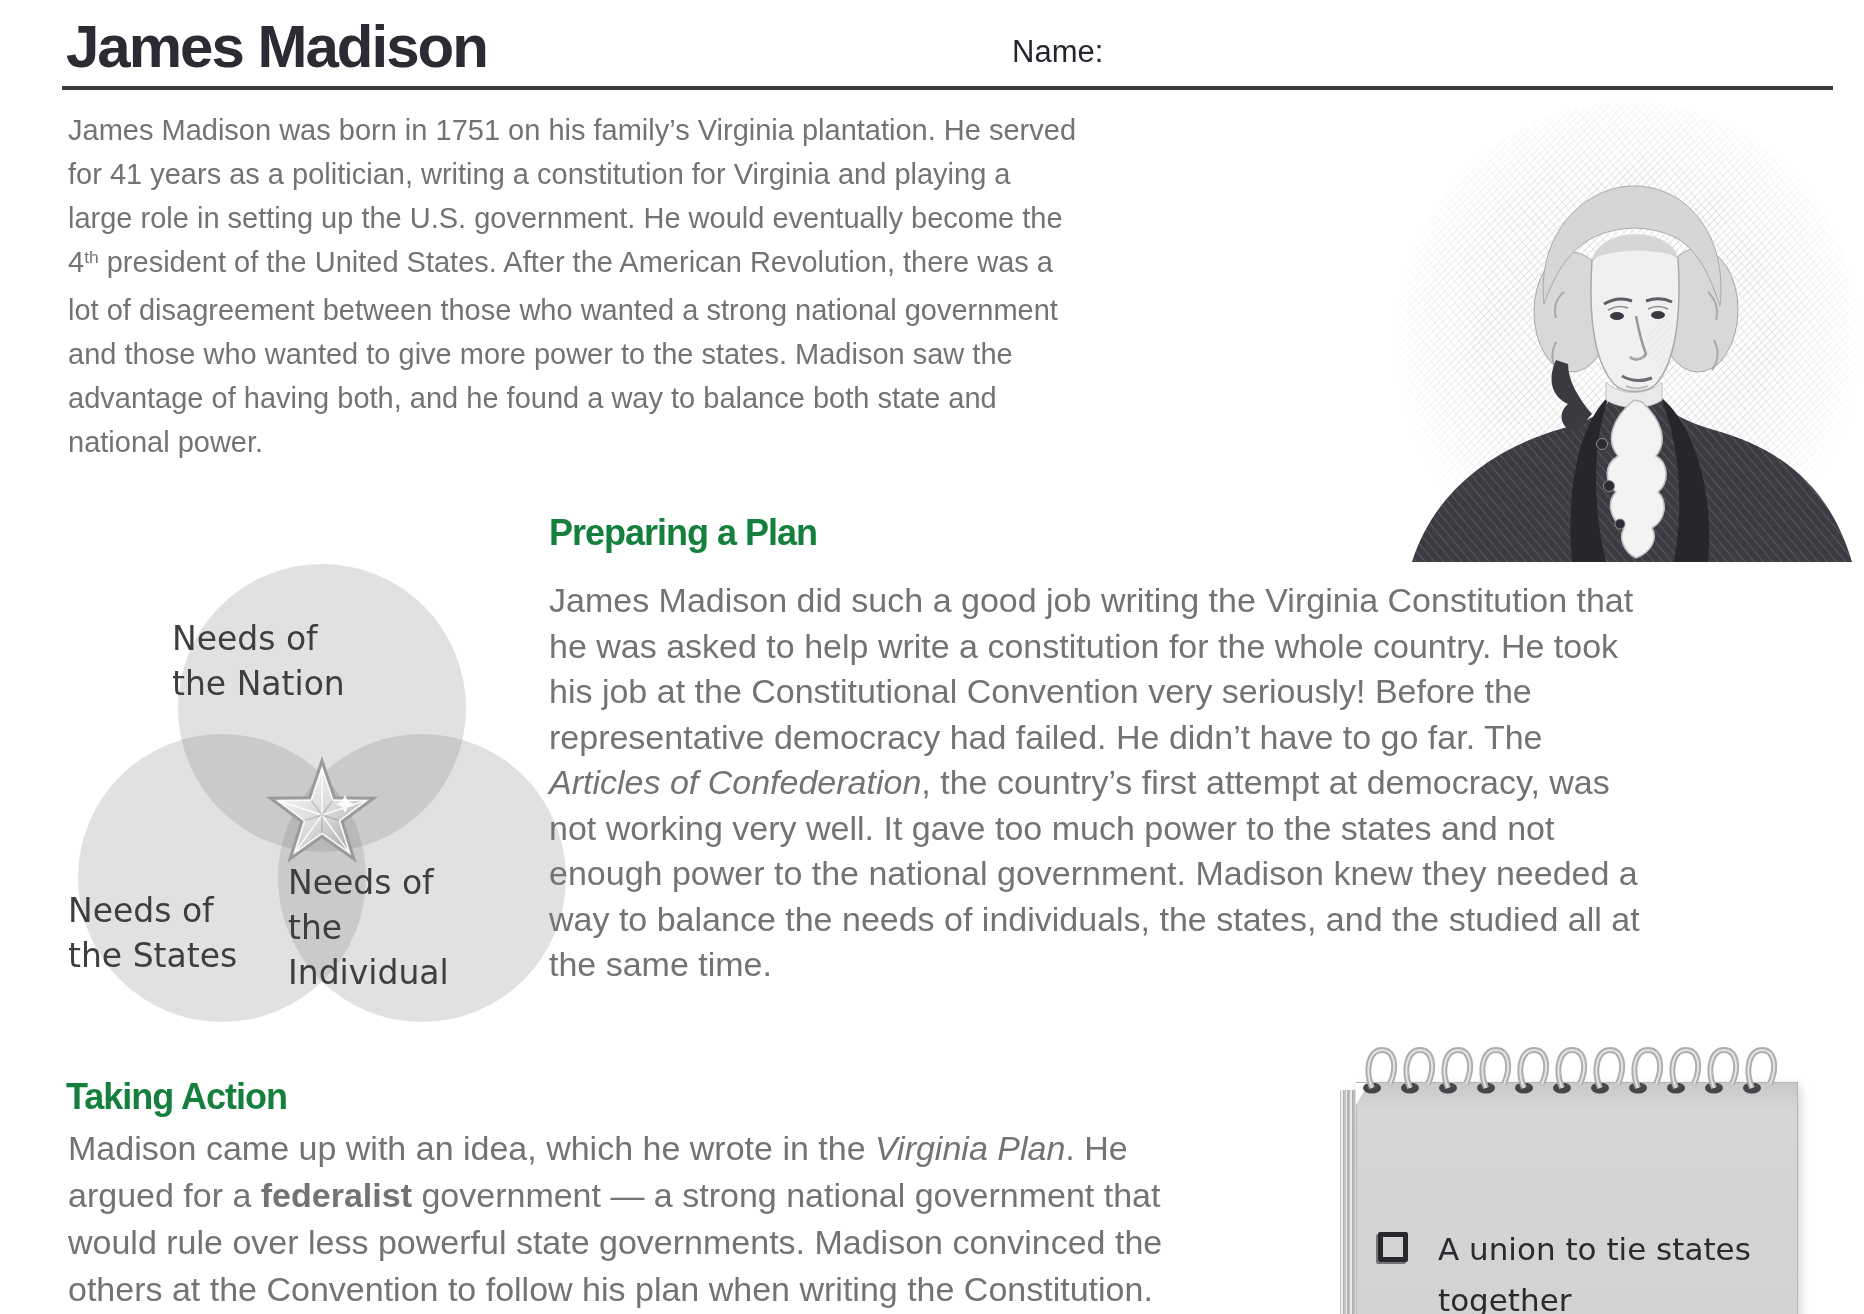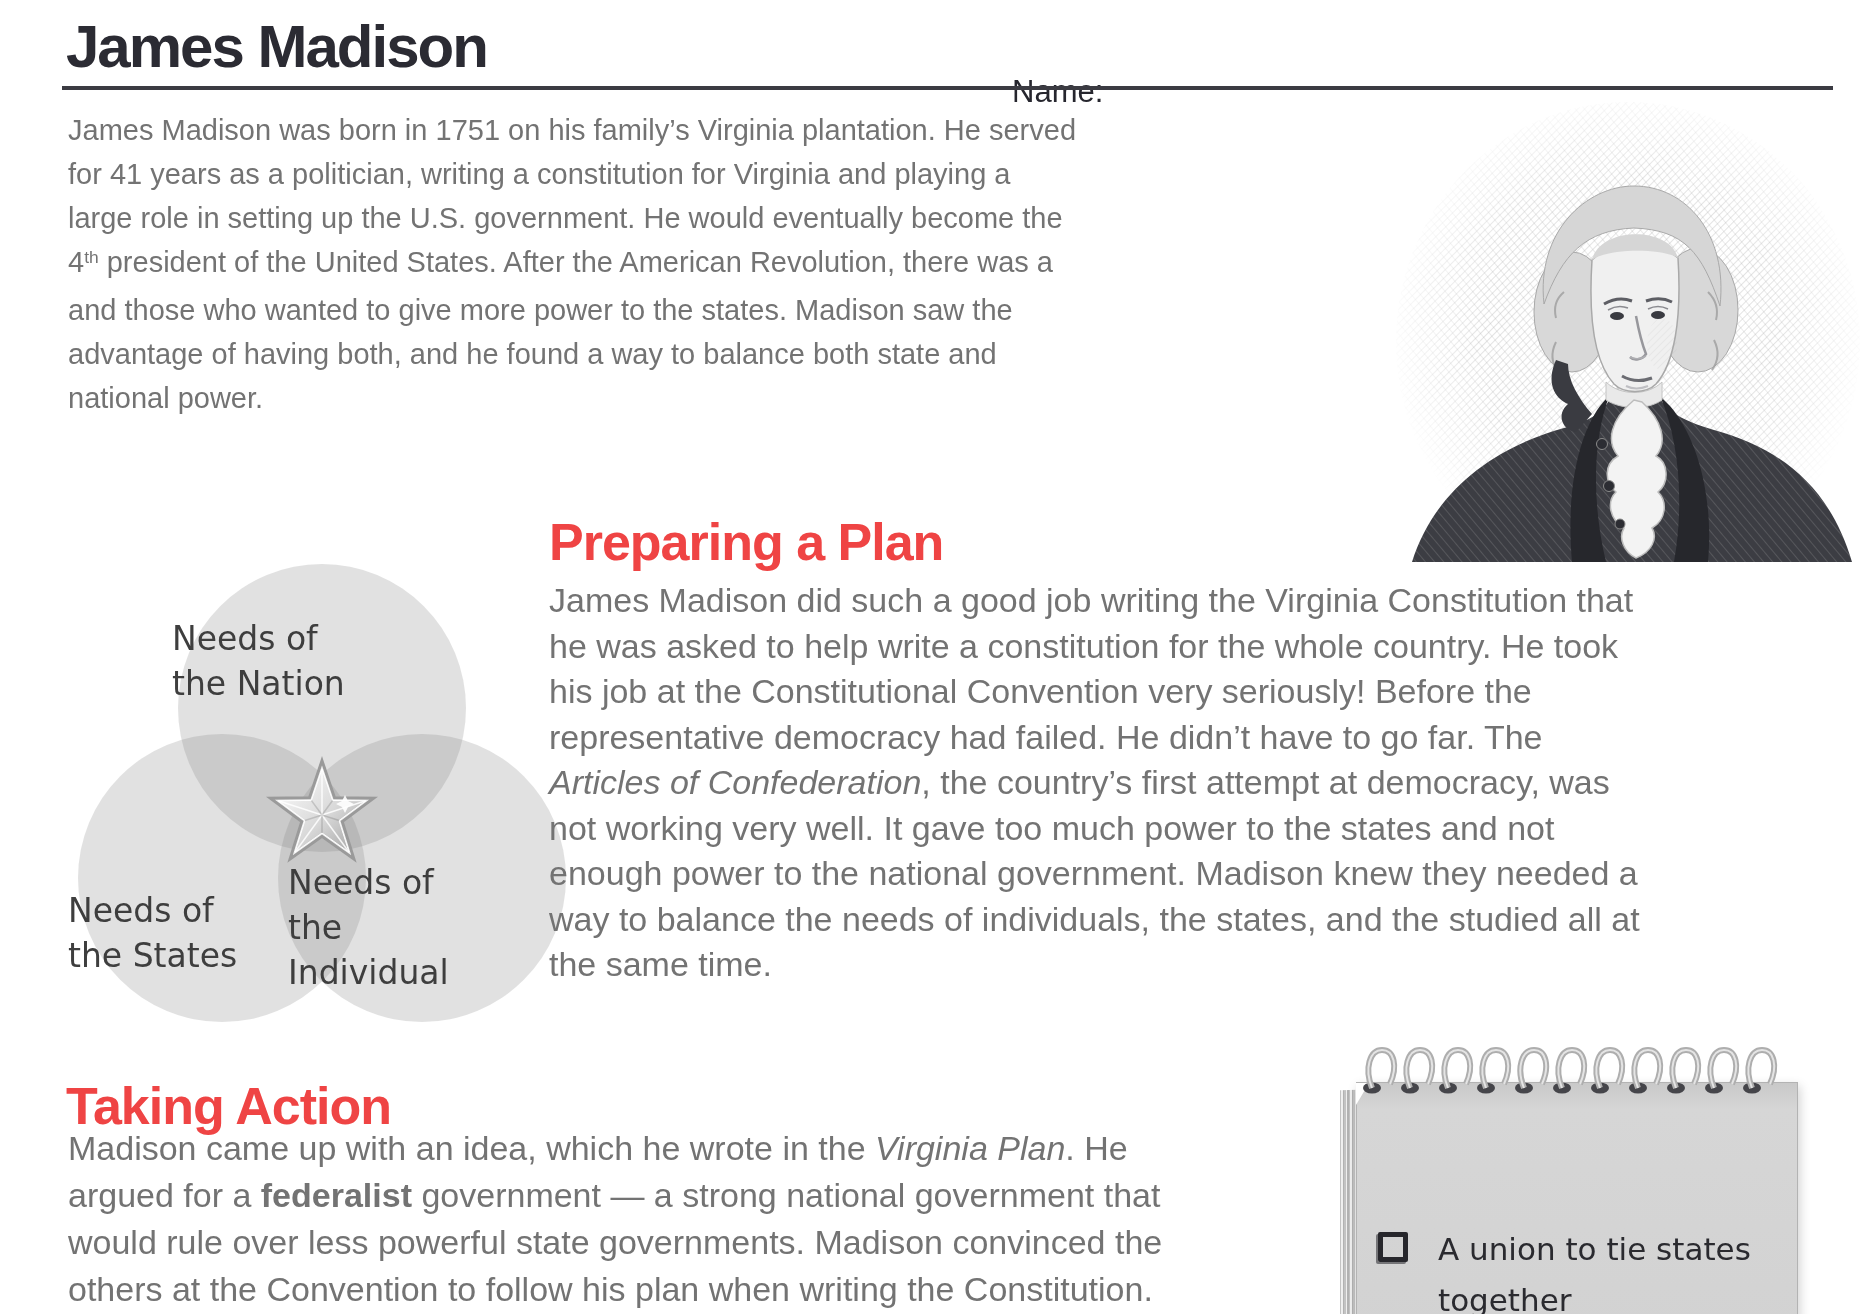--- a/index.html
+++ b/index.html
@@ -8,36 +8,36 @@
     background:#ffffff; color:#26262e;
     font-family:"Liberation Sans", sans-serif;
   }
   
   .doc-title {
     position:absolute; left:66px; top:12px;
     font-size:60px; font-weight:800; letter-spacing:-2px; color:#2b2b33;
   }
   .name-label {
     position:absolute; left:1012px; top:34px;
-    font-size:31px; color:#26262e;margin-top:40px;
+    font-size:31px; color:#26262e;
   }
   .top-rule {
     position:absolute; left:62px; top:86px; width:1771px; height:4px;
     background:#3b3b42;
   }
   
   .para { position:absolute; color:#737373; }
   .para .tline { white-space:pre; }
   .para-intro { left:68px; top:108px; font-size:29px; line-height:44px; }
   .para-prep  { left:549px; top:578px; font-size:34px; line-height:45.5px; }
   .para-ta    { left:68px; top:1125px; font-size:34px; line-height:47px; }
   sup { font-size:0.6em; vertical-align:baseline; position:relative; top:-0.5em; }
   .h2 {
-    position:absolute; font-size:52px; font-weight:bold; letter-spacing:-1px;
-    color:#ef4444;
+    position:absolute; font-size:36px; font-weight:bold; letter-spacing:-1px;
+    color:#15803d;
   }
   .h2-prep { left:549px; top:512px; }
   .h2-ta   { left:66px;  top:1060px;margin-top:16px; }
   
   .venn { position:absolute; left:70px; top:538px; width:510px; height:505px; }
   .venn svg { position:absolute; left:0; top:0; }
   .venn-label {
     position:absolute; width:300px; text-align:left;
     font-family:"DejaVu Sans", sans-serif;
     font-size:33px; line-height:45px; color:#3e3e3e; white-space:pre-line;
@@ -90,20 +90,21 @@
 
   <div class="doc-title">James Madison</div>
   <div class="name-label">Name:</div>
   <div class="top-rule"></div>
 
   <div class="para para-intro">
       <div class="tline"><span>James Madison was born in 1751 on his family’s Virginia plantation. He served</span></div>
       <div class="tline"><span>for 41 years as a politician, writing a constitution for Virginia and playing a</span></div>
       <div class="tline"><span>large role in setting up the U.S. government. He would eventually become the</span></div>
       <div class="tline"><span>4</span><sup>th</sup><span> president of the United States. After the American Revolution, there was a</span></div>
+      <div class="tline"><span>lot of disagreement between those who wanted a strong national government</span></div>
       <div class="tline"><span>and those who wanted to give more power to the states. Madison saw the</span></div>
       <div class="tline"><span>advantage of having both, and he found a way to balance both state and</span></div>
       <div class="tline"><span>national power.</span></div>
     </div>
 
   <svg class="portrait" width="468" height="470" viewBox="0 0 468 470">
     <defs>
       <pattern id="ht1" width="5" height="5" patternUnits="userSpaceOnUse" patternTransform="rotate(45)">
         <line x1="0" y1="0" x2="0" y2="5" stroke="#9b9b9b" stroke-width="1"></line>
       </pattern>

